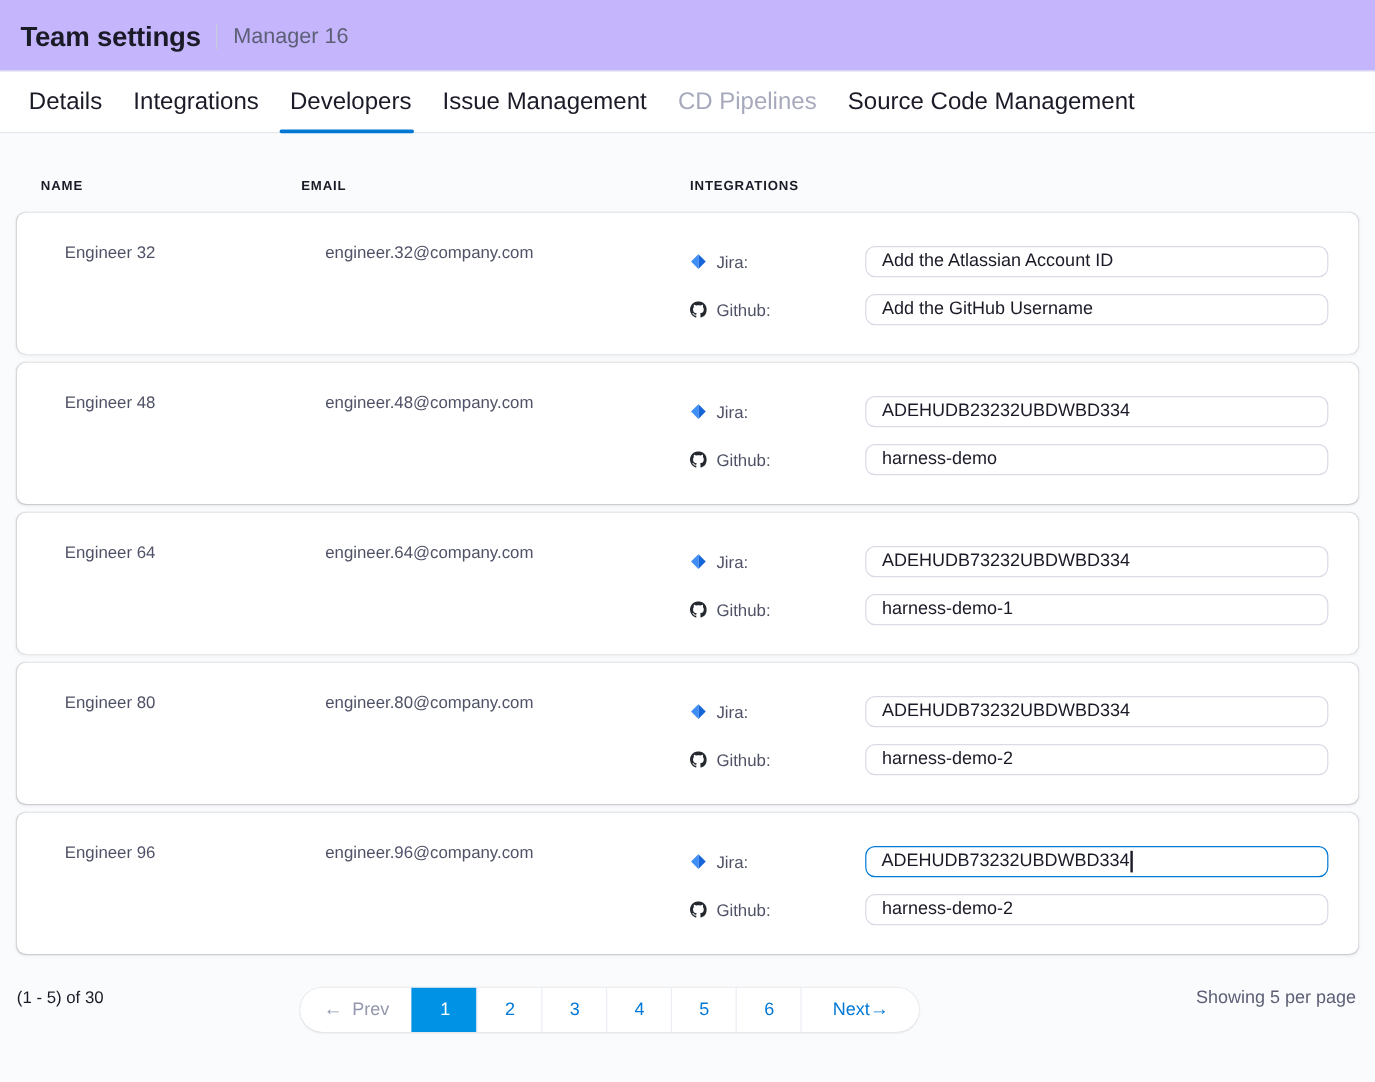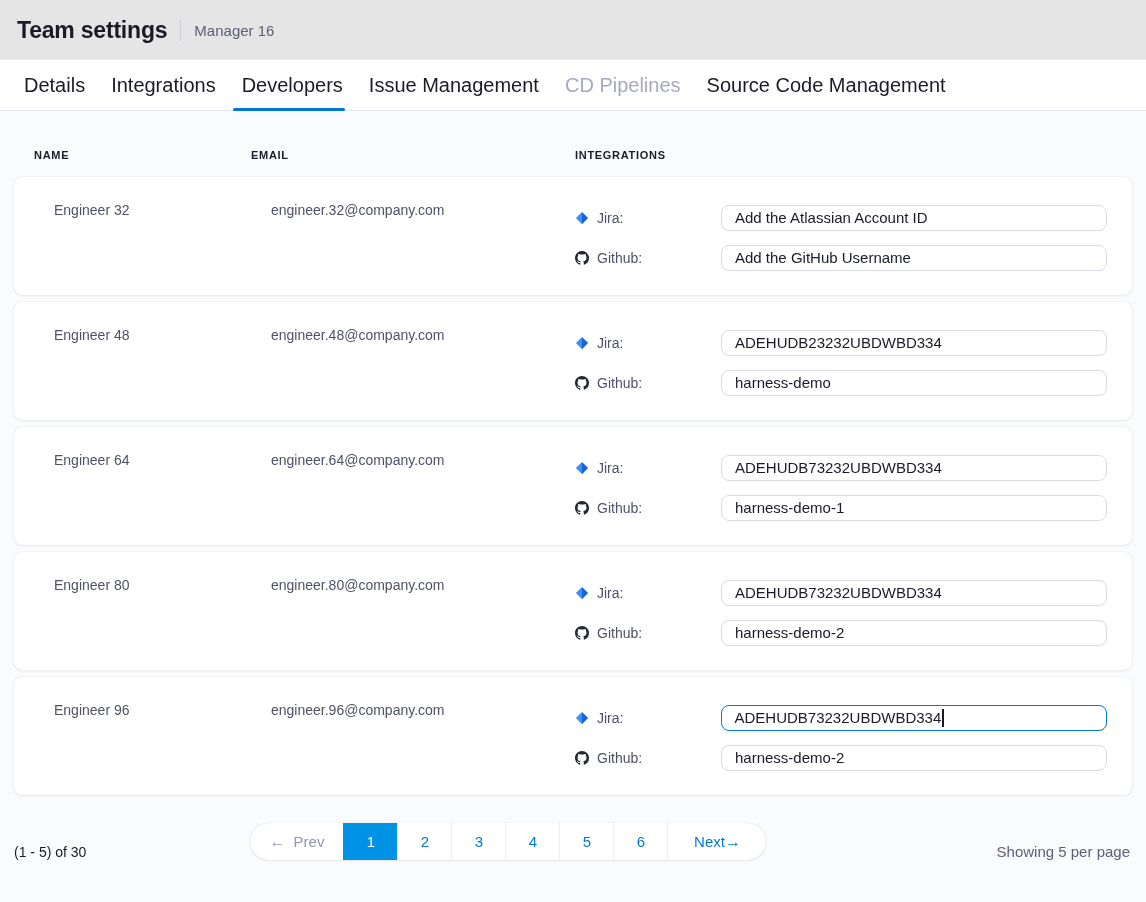--- a/index.html
+++ b/index.html
@@ -7,30 +7,30 @@
   body {
     width: 1146px; height: 902px;
     background: #fafbfc;
     font-family: "Liberation Sans", sans-serif;
     color: #1b1b28;
     overflow: hidden;
   }
 
   
   .header {
-    background: #e5e5e5;
+    background: #c4b5fd;
     padding: 17px 24px 15px 17px;
     display: flex; align-items: center; gap: 13px;
   }
   .page-title {
     font-size: 23px; font-weight: 700; color: #1b1b28;
     letter-spacing: -0.2px; margin: 0;
   }
   .title-sep { width: 1px; height: 21px; background: #caccd8; }
-  .page-subtitle { font-size: 15px; color: #5c5f75; }
+  .page-subtitle { font-size: 18px; color: #5c5f75; }
 
   
   .tab-bar {
     background: #fff;
     border-top: 1px solid #ebecf1;
     border-bottom: 1px solid #e6e8ef;
     height: 52px;
     padding: 0 24px;
     display: flex; align-items: stretch; gap: 26px;
   }
@@ -92,21 +92,21 @@
     cursor: text;
   }
   .int-input.focused { border: 1.5px solid #0278d5; padding: 0 12.5px; }
   .caret {
     display: inline-block; width: 1.5px; height: 18px;
     background: #1b1b28; margin-left: 1px;
   }
 
   
   .footer {
-    display: flex; align-items: flex-end;
+    display: flex; align-items: flex-start;
     padding: 21px 16px 0 14px;
   }
   .range-text { font-size: 14px; color: #1b1b28; flex: 0 0 auto; }
   .pager-wrap { flex: 1; display: flex; justify-content: center; transform: translateX(-33px); }
   .pager {
     display: flex; align-items: stretch;
     height: 37px;
     background: #fff;
     border-radius: 19px;
     box-shadow: 0 0 1px rgba(40,41,61,0.25), 0 1px 2px rgba(40,41,61,0.08);

